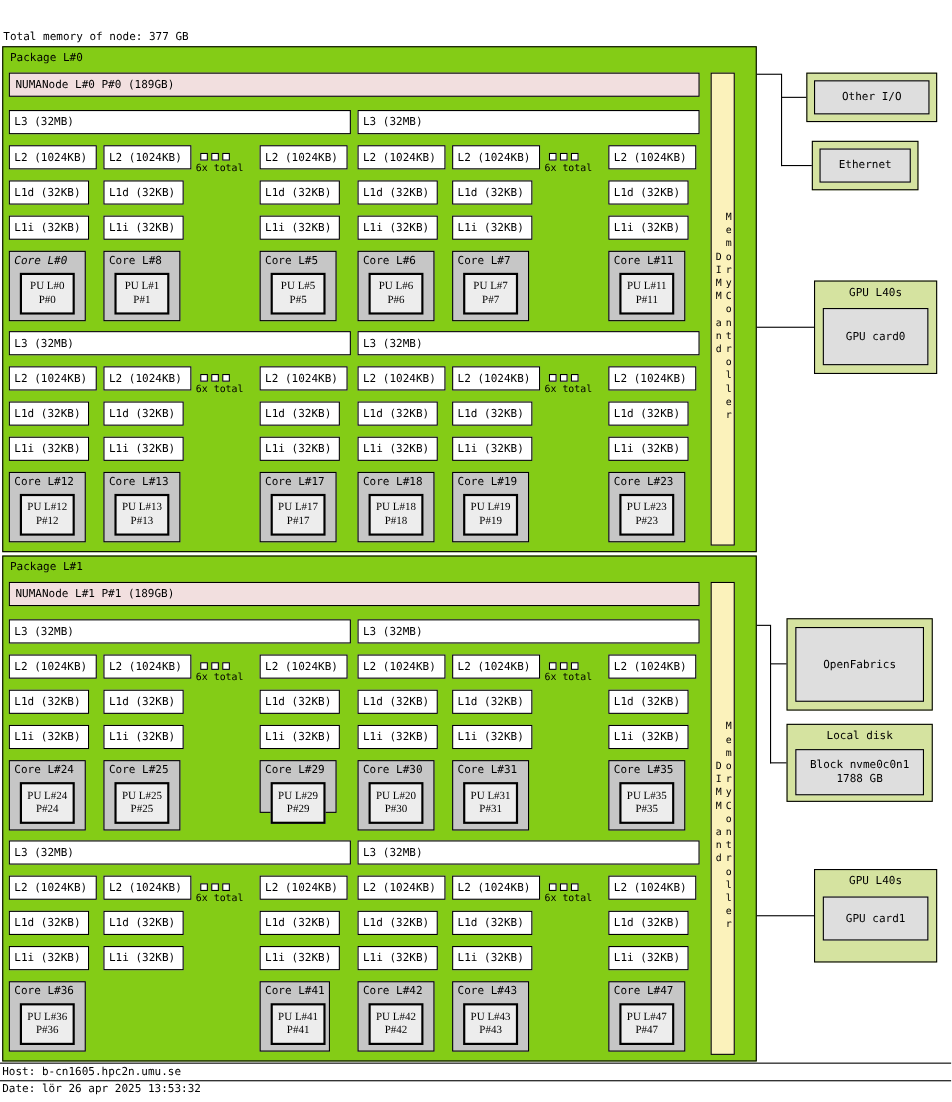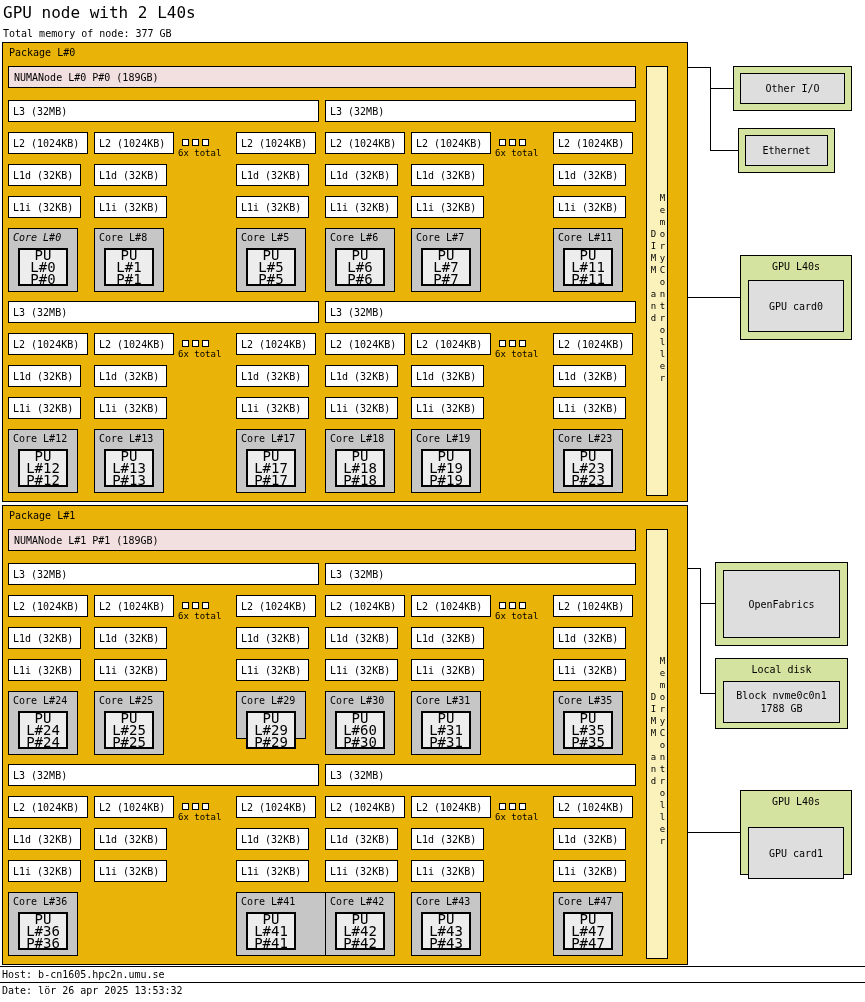--- a/index.html
+++ b/index.html
@@ -3,31 +3,31 @@
 <meta charset="utf-8">
 <style>
   * { margin:0; padding:0; box-sizing:border-box; }
   html,body { background:#fff; }
   body { font-family:"DejaVu Sans Mono", monospace; color:#000; }
   #canvas { position:relative; width:865px; height:1002px; background:#ffffff; overflow:hidden; }
 
   .title    { position:absolute; font-size:16px; white-space:nowrap; }
   .subtitle { position:absolute; font-size:10px; white-space:nowrap; }
 
-  .package  { position:absolute; background:#eab308; border:1px solid #000; }
+  .package  { position:absolute; background:#84cc16; border:1px solid #000; }
   .lbl      { position:absolute; font-size:10px; white-space:nowrap; }
   .numa     { position:absolute; background:#f2dfdf; border:1px solid #000; font-size:10px;
               display:flex; align-items:center; padding-left:5px; white-space:nowrap; }
   .cache    { position:absolute; background:#ffffff; border:1px solid #000; font-size:10px;
               display:flex; align-items:center; padding-left:4px; white-space:nowrap; }
   .core     { position:absolute; background:#c6c6c6; border:1px solid #000; }
   .core-label { position:absolute; font-size:10px; white-space:nowrap; }
-  .pu       { position:absolute; background:#ededed; border:2px solid #000; font-size:14px;
+  .pu       { position:absolute; background:#ededed; border:2px solid #000; font-size:10px;
               line-height:12px; display:flex; align-items:center; justify-content:center;
-              text-align:center; white-space:pre-line; }
+              text-align:center; white-space:pre-line;font-family:Liberation Serif, serif; }
   .memstrip { position:absolute; background:#fbf2bb; border:1px solid #000; }
   .memcol   { position:absolute; width:9px; font-size:9px; line-height:12px;
               text-align:center; white-space:pre-line; }
 
   .dots     { position:absolute; }
   .dotsq    { position:absolute; background:#ffffff; border:1px solid #000; }
   .sixtotal { position:absolute; font-size:9px; white-space:nowrap; }
 
   .devouter { position:absolute; background:#d5e3a0; border:1px solid #000; }
   .devtitle { position:absolute; top:5px; left:0; width:100%; text-align:center;
@@ -37,21 +37,20 @@
               text-align:center; white-space:pre-line; }
 
   .line     { position:absolute; background:#000; }
   .footline { position:absolute; left:0; width:865px; height:1px; background:#000; }
   .foottext { position:absolute; font-size:10px; white-space:nowrap; }
 </style>
 </head>
 <body>
 
 <div id="canvas">
-  <div class="title" style="left:3px; top:3px">GPU node with 2 L40s</div>
   <div class="subtitle" style="left:3px; top:28px">Total memory of node: 377 GB</div>
 
   <div class="footline" style="top:966px"></div>
   <div class="foottext" style="left:2px; top:969px">Host: b-cn1605.hpc2n.umu.se</div>
   <div class="footline" style="top:982px"></div>
   <div class="foottext" style="left:2px; top:985px">Date: lör 26 apr 2025 13:53:32</div>
 <div class="package" style="left: 2px; top: 42px; width: 686px; height: 460px;">
       <div class="lbl" style="left: 6px; top: 4px;">Package L#0</div>
       <div class="numa" style="left: 5px; top: 23px; width: 628px; height: 22px;">NUMANode L#0 P#0 (189GB)</div>
       <div class="memstrip" style="left: 643px; top: 23px; width: 22px; height: 430px;">
@@ -264,21 +263,21 @@
         <div class="dotsq" style="left: 14px; top: 7px; width: 7px; height: 7px;"></div>
         <div class="dotsq" style="left: 24px; top: 7px; width: 7px; height: 7px;"></div>
         <div class="sixtotal" style="left: 0px; top: 16px;">6x total</div>
       </div>
       <div class="cache" style="left: 322px; top: 57px; width: 311px; height: 22px;">L3 (32MB)</div>
       <div class="cache" style="left: 322px; top: 89px; width: 80px; height: 22px;">L2 (1024KB)</div>
       <div class="cache" style="left: 322px; top: 121px; width: 73px; height: 22px;">L1d (32KB)</div>
       <div class="cache" style="left: 322px; top: 153px; width: 73px; height: 22px;">L1i (32KB)</div>
       <div class="core" style="left: 322px; top: 185px; width: 70px; height: 64px;">
         <div class="core-label" style="left: 4px; top: 3px;">Core L#30</div>
-        <div class="pu" style="left: 9px; top: 19px; width: 50px; height: 38px;">PU L#60
+        <div class="pu" style="left: 9px; top: 19px; width: 50px; height: 38px;">PU L#20
 P#30</div>
       </div>
       <div class="cache" style="left: 408px; top: 89px; width: 80px; height: 22px;">L2 (1024KB)</div>
       <div class="cache" style="left: 408px; top: 121px; width: 73px; height: 22px;">L1d (32KB)</div>
       <div class="cache" style="left: 408px; top: 153px; width: 73px; height: 22px;">L1i (32KB)</div>
       <div class="core" style="left: 408px; top: 185px; width: 70px; height: 64px;">
         <div class="core-label" style="left: 4px; top: 3px;">Core L#31</div>
         <div class="pu" style="left: 9px; top: 19px; width: 50px; height: 38px;">PU L#31
 P#31</div>
       </div>
@@ -304,21 +303,21 @@
         <div class="core-label" style="left: 4px; top: 3px;">Core L#36</div>
         <div class="pu" style="left: 9px; top: 19px; width: 50px; height: 38px;">PU L#36
 P#36</div>
       </div>
       <div class="cache" style="left: 91px; top: 290px; width: 80px; height: 22px;">L2 (1024KB)</div>
       <div class="cache" style="left: 91px; top: 322px; width: 73px; height: 22px;">L1d (32KB)</div>
       <div class="cache" style="left: 91px; top: 354px; width: 73px; height: 22px;">L1i (32KB)</div>
       <div class="cache" style="left: 233px; top: 290px; width: 80px; height: 22px;">L2 (1024KB)</div>
       <div class="cache" style="left: 233px; top: 322px; width: 73px; height: 22px;">L1d (32KB)</div>
       <div class="cache" style="left: 233px; top: 354px; width: 73px; height: 22px;">L1i (32KB)</div>
-      <div class="core" style="left: 233px; top: 386px; width: 90px; height: 64px;">
+      <div class="core" style="left: 233px; top: 386px; width: 64px; height: 64px;">
         <div class="core-label" style="left: 4px; top: 3px;">Core L#41</div>
         <div class="pu" style="left: 9px; top: 19px; width: 50px; height: 38px;">PU L#41
 P#41</div>
       </div>
       <div class="dots" style="left: 175px; top: 290px; width: 54px; height: 28px;">
         <div class="dotsq" style="left: 4px; top: 7px; width: 7px; height: 7px;"></div>
         <div class="dotsq" style="left: 14px; top: 7px; width: 7px; height: 7px;"></div>
         <div class="dotsq" style="left: 24px; top: 7px; width: 7px; height: 7px;"></div>
         <div class="sixtotal" style="left: 0px; top: 16px;">6x total</div>
       </div>
@@ -367,21 +366,21 @@
     <div class="devouter" style="left: 715px; top: 562px; width: 133px; height: 84px;">
       <div class="devinner" style="left: 7px; top: 7px; width: 117px; height: 68px;">OpenFabrics</div>
     </div>
     <div class="devouter" style="left: 715px; top: 658px; width: 133px; height: 71px;">
       <div class="devtitle">Local disk</div>
       <div class="devinner" style="left: 7px; top: 22px; width: 117px; height: 42px;">Block nvme0c0n1
 1788 GB</div>
     </div>
     <div class="devouter" style="left: 740px; top: 790px; width: 112px; height: 85px;">
       <div class="devtitle">GPU L40s</div>
-      <div class="devinner" style="left: 7px; top: 36px; width: 96px; height: 52px;">GPU card1</div>
+      <div class="devinner" style="left: 7px; top: 24px; width: 96px; height: 40px;">GPU card1</div>
     </div>
     <div class="line" style="left: 688px; top: 67px; width: 22px; height: 1px;"></div>
     <div class="line" style="left: 710px; top: 67px; width: 1px; height: 84px;"></div>
     <div class="line" style="left: 710px; top: 88px; width: 23px; height: 1px;"></div>
     <div class="line" style="left: 710px; top: 150px; width: 28px; height: 1px;"></div>
     <div class="line" style="left: 688px; top: 297px; width: 52px; height: 1px;"></div>
     <div class="line" style="left: 688px; top: 568px; width: 12px; height: 1px;"></div>
     <div class="line" style="left: 700px; top: 568px; width: 1px; height: 126px;"></div>
     <div class="line" style="left: 700px; top: 603px; width: 15px; height: 1px;"></div>
     <div class="line" style="left: 700px; top: 693px; width: 15px; height: 1px;"></div>

